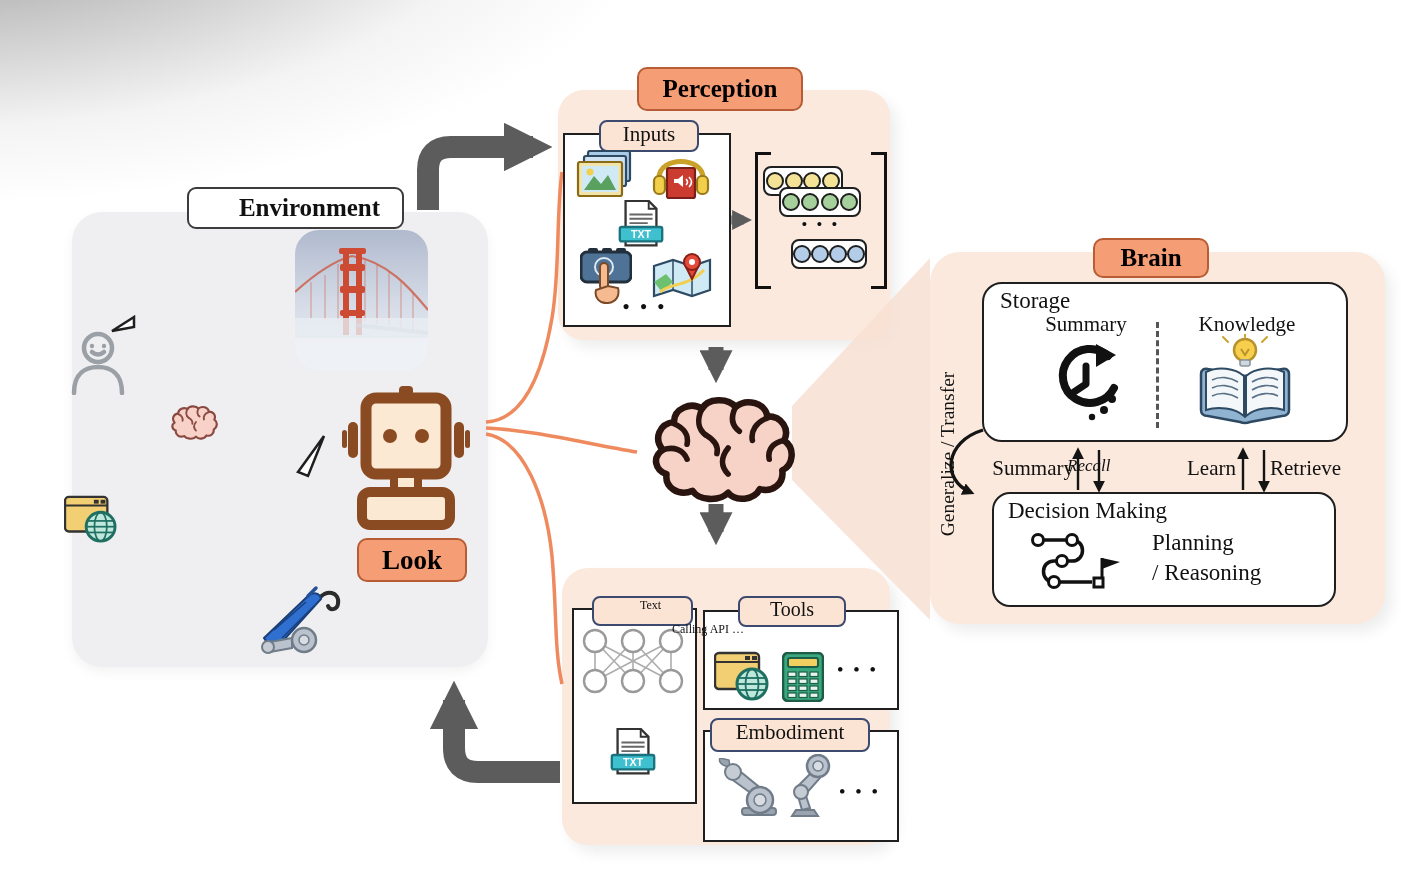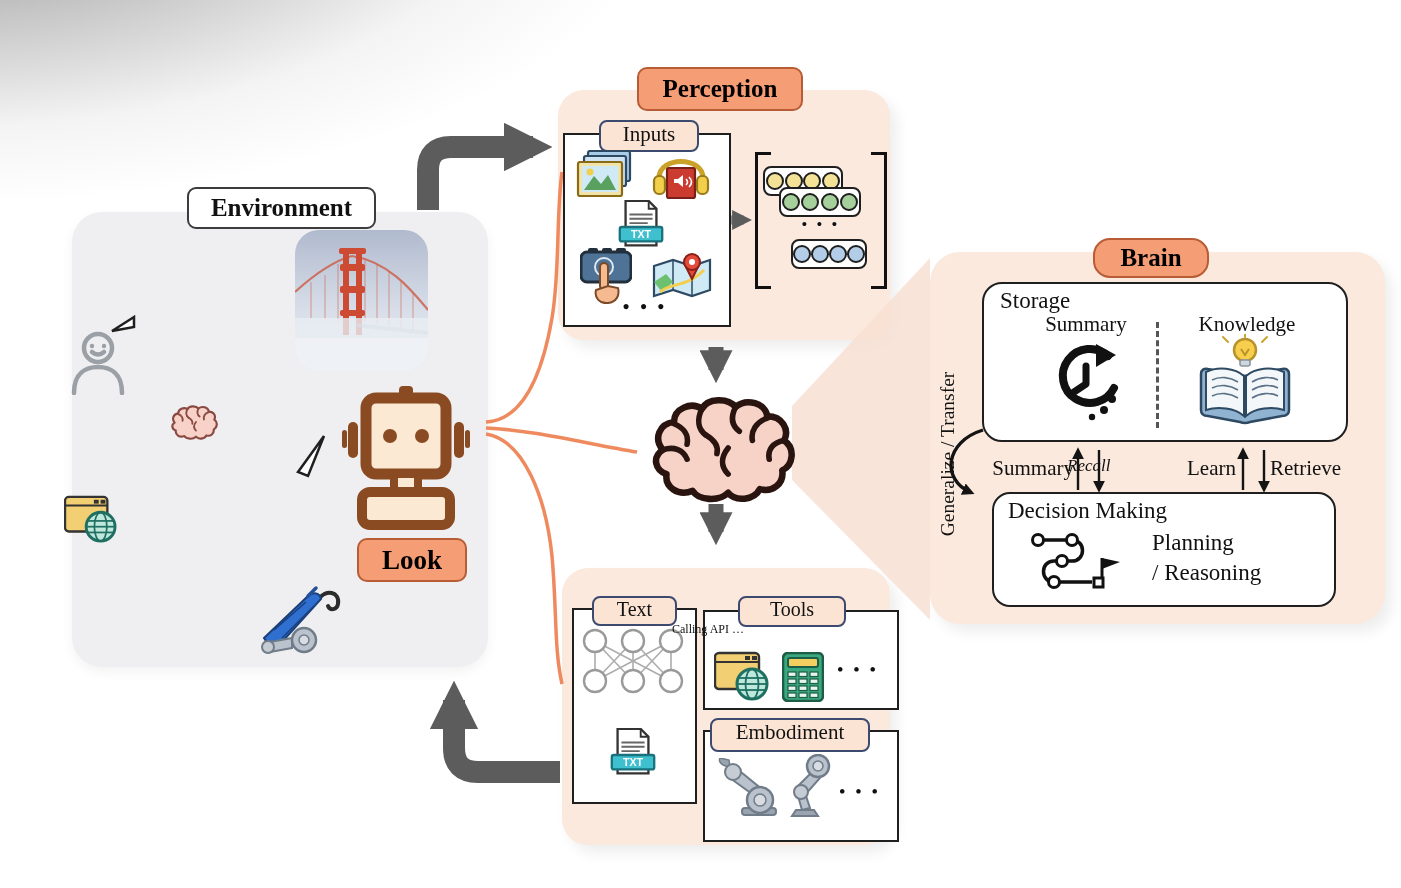--- a/index.html
+++ b/index.html
@@ -9,21 +9,21 @@
   .z0{z-index:0}.z1{z-index:1}.z2{z-index:2}.z3{z-index:3}.z4{z-index:4}
   .bg-grad{left:0;top:0;width:780px;height:260px;
     background:radial-gradient(ellipse 950px 430px at -60px -130px,
       rgba(105,105,105,.85) 0%, rgba(150,150,150,.55) 34%,
       rgba(215,215,215,.28) 60%, rgba(255,255,255,0) 78%);}
   .container-gray{background:#efeff1;border-radius:30px;box-shadow:0 5px 12px rgba(0,0,0,.05);}
   .container-peach{background:#fbe9dd;border-radius:26px;box-shadow:7px 8px 14px rgba(0,0,0,.07);}
   .label-orange{background:#f59d74;border:2.5px solid #b85c35;border-radius:10px;
     display:flex;align-items:center;justify-content:center;font-weight:bold;color:#000000;}
   .label-white{background:#fff;border:2.5px solid #3c3c3c;border-radius:9px;
-    display:flex;align-items:center;justify-content:center;font-weight:bold;}
+    display:flex;align-items:center;justify-content:center;font-weight:bold;padding-left:28px;}
   .chip{background:#fbe4d4;border:2px solid #3d4a70;border-radius:8px;
     display:flex;align-items:flex-start;justify-content:center;}
   .panel{background:#fff;border:2.5px solid #1f1f1f;}
   .bubble{background:#fff;border:2.5px solid #1f1f1f;text-align:center;white-space:pre-line;
     display:flex;align-items:center;justify-content:center;}
   .roundbox{background:#fff;border:2.5px solid #1f1f1f;border-radius:20px;}
   .tokrow{background:#fff;border:2.5px solid #1f1f1f;border-radius:8px;
     display:flex;align-items:center;justify-content:space-evenly;}
   .tok{width:14px;height:14px;border-radius:50%;border:2px solid #1f1f1f;}
   .dots{font-weight:bold;color:#111;letter-spacing:3px;text-align:center;}
@@ -272,21 +272,21 @@
         <path d="M 40,34 C 50,38 56,46 54,56"></path>
       <path d="M 28,62 C 40,58 50,62 54,72"></path>
         <path d="M 158,52 C 146,54 140,62 142,72"></path>
       <path d="M 98,60 C 90,70 90,80 98,88"></path>
         <path d="M 74,46 C 84,52 88,58 86,66"></path>
     </g>
   </svg>
 
 
   <div class="abs z3 panel" style="left:572px;top:608px;width:121px;height:192px;"></div>
-  <div class="abs z4 chip" style="left:592px;top:596px;width:81px;height:26px;font-size:20px;">
+  <div class="abs z4 chip" style="left:592px;top:596px;width:81px;height:26px;font-size:12px;padding-left:16px;">
     <span>Text</span>
   </div>
   <svg class="abs z4" style="left:578px;top:628px;" width="110" height="66" viewBox="0 0 110 66">
     <g stroke="#adadad" stroke-width="1.6">
       <line x1="17" y1="13" x2="17" y2="53"></line>
         <line x1="17" y1="13" x2="55" y2="53"></line>
         <line x1="17" y1="13" x2="93" y2="53"></line>
       <line x1="55" y1="13" x2="17" y2="53"></line>
         <line x1="55" y1="13" x2="55" y2="53"></line>
         <line x1="55" y1="13" x2="93" y2="53"></line>
@@ -362,21 +362,21 @@
   <svg class="abs z4" style="left:780px;top:754px;" width="56" height="64" viewBox="0 0 56 64">
     <path d="M 32,18 L 16,34 L 24,42 L 40,24 Z" fill="#b9c2cd" stroke="#717c89" stroke-width="2"></path>
     <circle cx="38" cy="12" r="11" fill="#b9c2cd" stroke="#717c89" stroke-width="2.5"></circle>
     <circle cx="38" cy="12" r="5" fill="#d7dde3" stroke="#717c89" stroke-width="1.5"></circle>
     <path d="M 18,42 L 22,56 L 30,54 L 26,42 Z" fill="#b9c2cd" stroke="#717c89" stroke-width="2"></path>
     <circle cx="21" cy="38" r="7" fill="#c6ccd4" stroke="#717c89" stroke-width="2"></circle>
     <path d="M 16,56 L 34,56 L 38,62 L 12,62 Z" fill="#9aa4b0" stroke="#717c89" stroke-width="2"></path>
   </svg>
   <div class="abs z4 dots" style="left:834px;top:782px;width:52px;font-size:17px;">• • •</div>
 
-  <div class="abs z3 label-orange" style="left:1093px;top:238px;width:112px;height:36px;font-size:25px;border-radius:17px;">
+  <div class="abs z3 label-orange" style="left:1093px;top:238px;width:112px;height:36px;font-size:25px;">
     <span>Brain</span>
   </div>
 
   <div class="abs z3 roundbox" style="left:982px;top:282px;width:362px;height:156px;"></div>
   <div class="abs z4" style="left:1000px;top:288px;font-size:23px;">Storage</div>
   <div class="abs z4" style="left:1040px;top:312px;width:92px;font-size:21px;text-align:center;">Summary</div>
   <svg class="abs z4" style="left:1050px;top:342px;" width="72" height="80" viewBox="0 0 72 80">
     <path d="M 58,14 A 27,27 0 1 0 64,46" fill="none" stroke="#111" stroke-width="8" stroke-linecap="round"></path>
     <path d="M 46,2 L 66,13 L 46,25 Z" fill="#111"></path>
     <path d="M 36,24 V 42 L 24,50" fill="none" stroke="#111" stroke-width="7" stroke-linecap="round" stroke-linejoin="round"></path>

